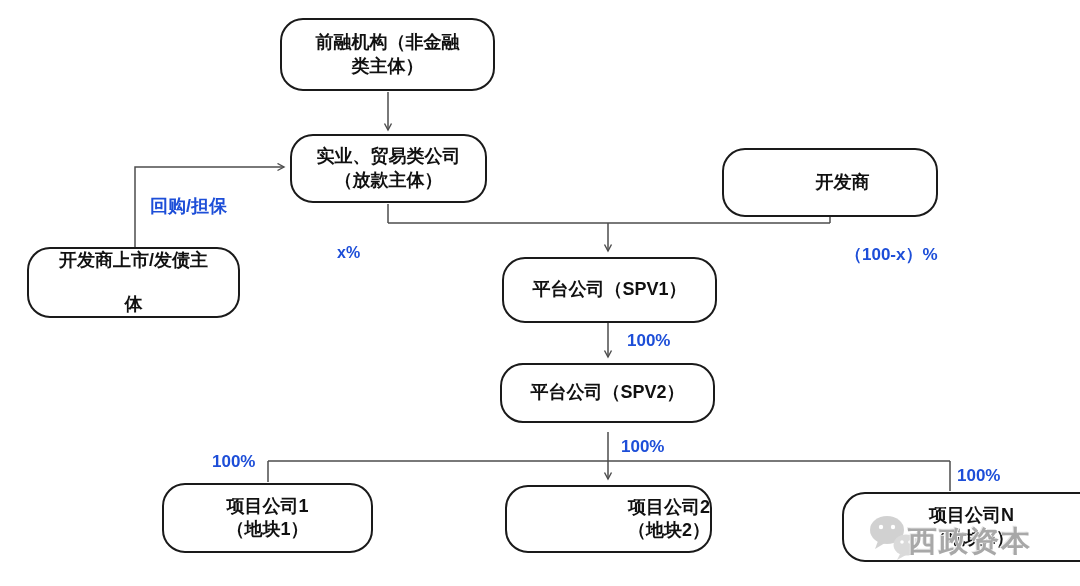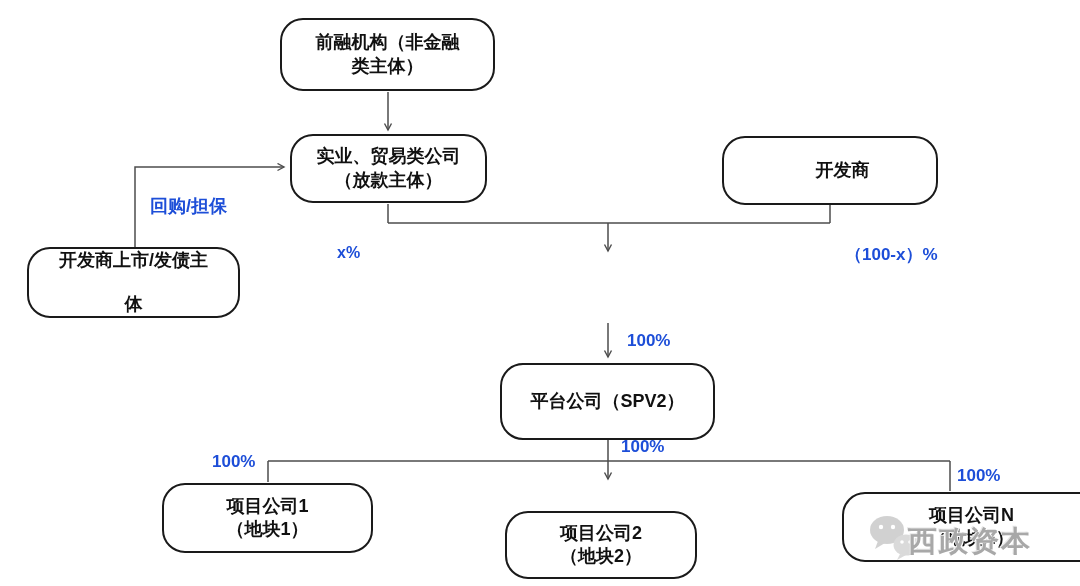--- a/index.html
+++ b/index.html
@@ -106,42 +106,46 @@
   <div class="node" style="left:280px;top:18px;width:215px;height:73px;">
     <div>前融机构（非金融</div>
     <div>类主体）</div>
   </div>
 
   <div class="node" style="left:290px;top:134px;width:197px;height:69px;">
     <div>实业、贸易类公司</div>
     <div>（放款主体）</div>
   </div>
 
-  <div class="node" style="left:722px;top:136px;width:216px;height:69px;padding-left:25px;">
+  <div class="node" style="left:722px;top:148px;width:216px;height:69px;padding-left:25px;">
     <div>开发商</div>
     <div></div>
   </div>
 
   <div class="node" style="left:27px;top:247px;width:213px;height:71px;gap:20px;">
     <div>开发商上市/发债主</div>
     <div>体</div>
   </div>
 
+  <div class="node" style="left:502px;top:257px;width:215px;height:66px;">
+    <div>平台公司（SPV1）</div>
+    <div></div>
+  </div>
 
-  <div class="node" style="left:500px;top:363px;width:215px;height:77px;">
+  <div class="node" style="left:500px;top:363px;width:215px;height:60px;">
     <div>平台公司（SPV2）</div>
     <div></div>
   </div>
 
   <div class="node" style="left:162px;top:483px;width:211px;height:70px;">
     <div>项目公司1</div>
     <div>（地块1）</div>
   </div>
 
-  <div class="node" style="left:505px;top:511px;width:192px;height:68px;">
+  <div class="node" style="left:505px;top:485px;width:207px;height:68px;align-items:flex-end;">
     <div>项目公司2</div>
     <div>（地块2）</div>
   </div>
 
   <div class="node" style="left:842px;top:492px;width:259px;height:70px;">
     <div>项目公司N</div>
     <div>（地块N）</div>
   </div>
 
   <div class="edge-label" style="left:150px;top:194px;font-size:18px;">回购/担保</div>

